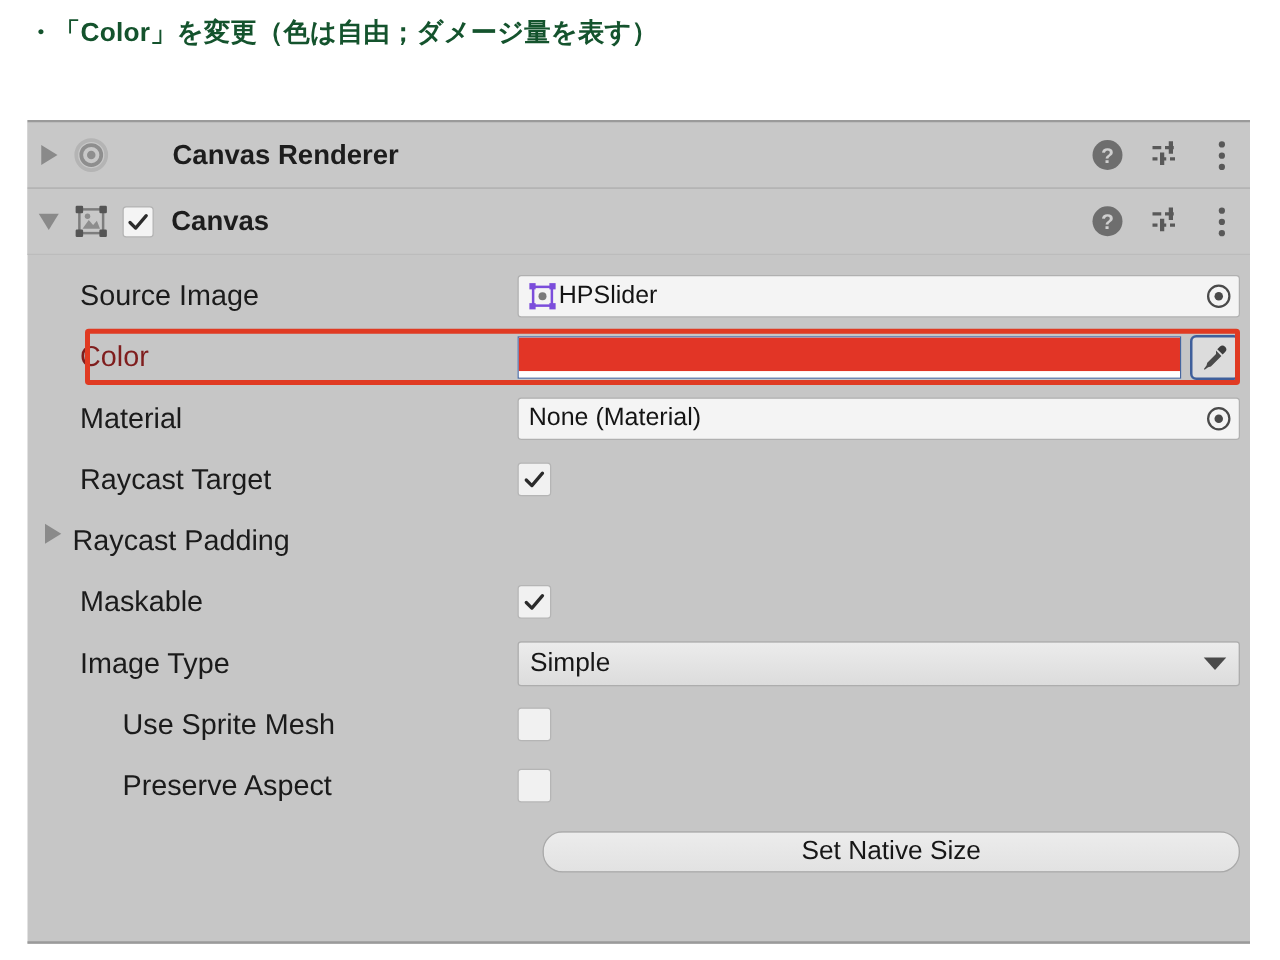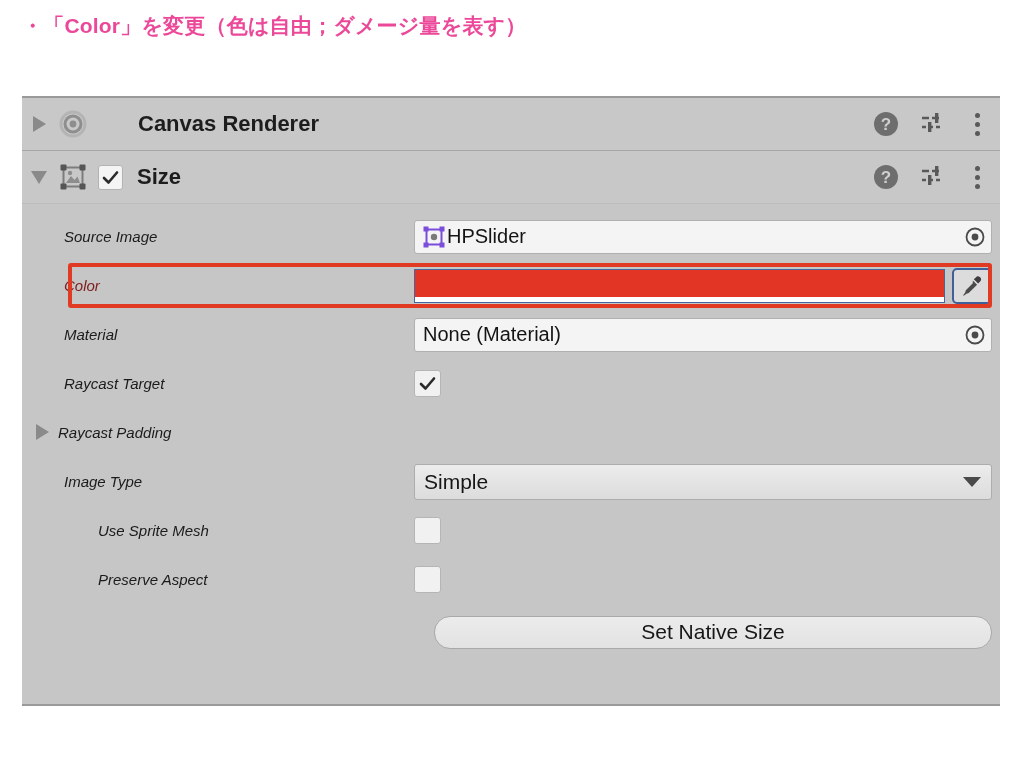--- a/index.html
+++ b/index.html
@@ -16,21 +16,21 @@
   }
 
   
   .slide-heading {
     position: absolute;
     left: 22px;
     top: 12px;
     width: 960px;
     font-size: 21px;
     font-weight: bold;
-    color: #ec4899;
+    color: #14532d;
     letter-spacing: 0.2px;
     white-space: nowrap;
   }
 
   
   .inspector {
     position: absolute;
     left: 22px;
     top: 96px;
     width: 978px;
@@ -134,27 +134,26 @@
     padding-top: 8px;
     padding-bottom: 14px;
   }
   .row {
     position: relative;
     height: 49px;
     display: flex;
     align-items: center;
   }
   .row-label {
-    font-size: 15px;
+    font-size: 23px;
     color: #1b1b1b;
     white-space: nowrap;
     padding-left: 42px;
     width: 390px;
     box-sizing: border-box;
-    font-style: italic;
   }
   .row-label.indent { padding-left: 76px; }
   .row-label.modified { color: #7f1d1d; }
   .row-label.has-fold { padding-left: 14px; display: flex; align-items: flex-start; }
   .row-label.has-fold .tri-right { margin-right: 9px; }
 
   .field {
     position: absolute;
     left: 392px;
     right: 8px;
@@ -323,21 +322,21 @@
         <rect x="20.5" y="1.5" width="6" height="6" rx="1" fill="#555"></rect>
         <rect x="1.5" y="20.5" width="6" height="6" rx="1" fill="#555"></rect>
         <rect x="20.5" y="20.5" width="6" height="6" rx="1" fill="#555"></rect>
       </svg>
     </div>
     <div class="enable-check">
       <svg width="19" height="19" viewBox="0 0 19 19" aria-hidden="true">
         <polyline points="3,10 7.5,14.5 16,4.5" fill="none" stroke="#2b2b2b" stroke-width="2.6" stroke-linecap="round" stroke-linejoin="round"></polyline>
       </svg>
     </div>
-    <div class="comp-title offset-img">Size</div>
+    <div class="comp-title offset-img">Canvas</div>
     <div class="header-tools">
       <div class="help-icon">?</div>
       <div>
         <svg width="26" height="24" viewBox="0 0 26 24" aria-hidden="true">
           <line x1="2" y1="8" x2="22" y2="8" stroke="#595959" stroke-width="2.6" stroke-dasharray="7 3"></line>
           <line x1="2" y1="17" x2="22" y2="17" stroke="#595959" stroke-width="2.6" stroke-dasharray="4 3"></line>
           <rect x="15" y="3" width="3.4" height="10" fill="#595959"></rect>
           <rect x="8" y="12" width="3.4" height="10" fill="#595959"></rect>
         </svg>
       </div>
@@ -419,20 +418,30 @@
       </div>
     </div>
 
     <div class="row">
       <div class="row-label has-fold">
         <span class="tri-right"></span>
         <span>Raycast Padding</span>
       </div>
     </div>
 
+    <div class="row">
+      <div class="row-label">Maskable</div>
+      <div class="field">
+        <div class="cb">
+          <svg width="19" height="19" viewBox="0 0 19 19" aria-hidden="true">
+            <polyline points="3,10 7.5,14.5 16,4.5" fill="none" stroke="#2b2b2b" stroke-width="2.6" stroke-linecap="round" stroke-linejoin="round"></polyline>
+          </svg>
+        </div>
+      </div>
+    </div>
 
     <div class="row">
       <div class="row-label">Image Type</div>
       <div class="field">
         <div class="dropdown">
           <span>Simple</span>
           <span class="caret"></span>
         </div>
       </div>
     </div>

